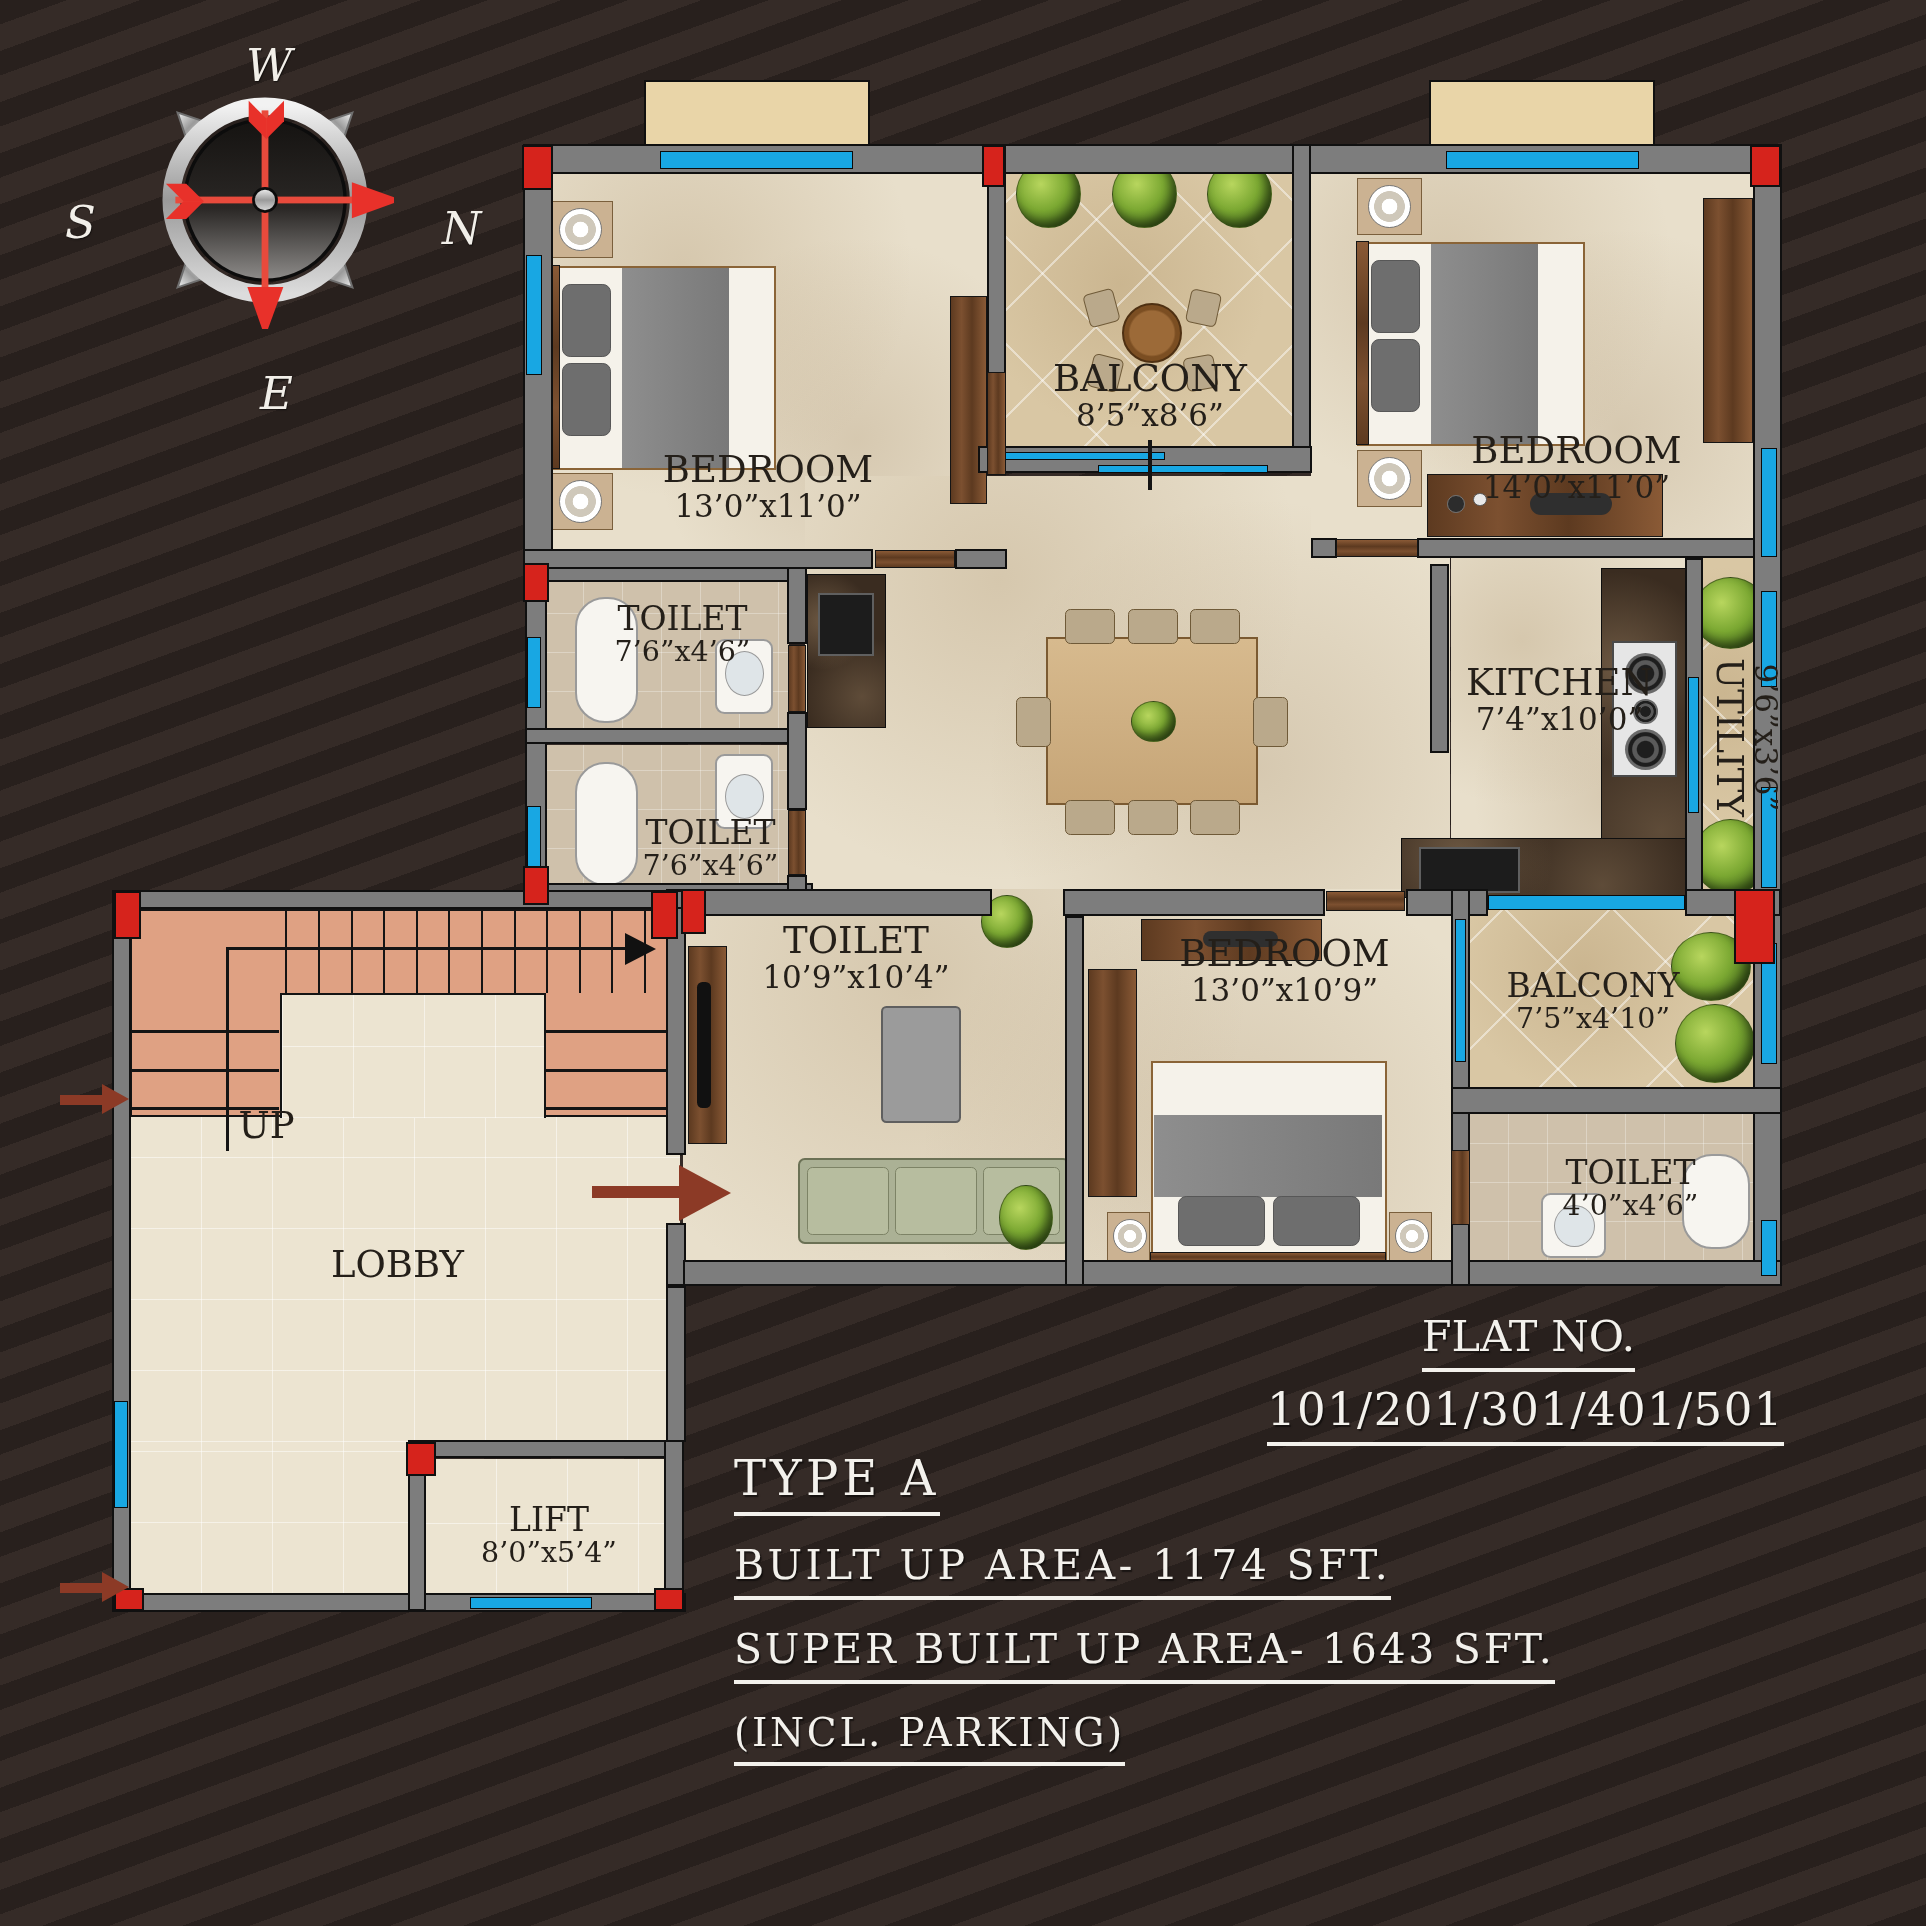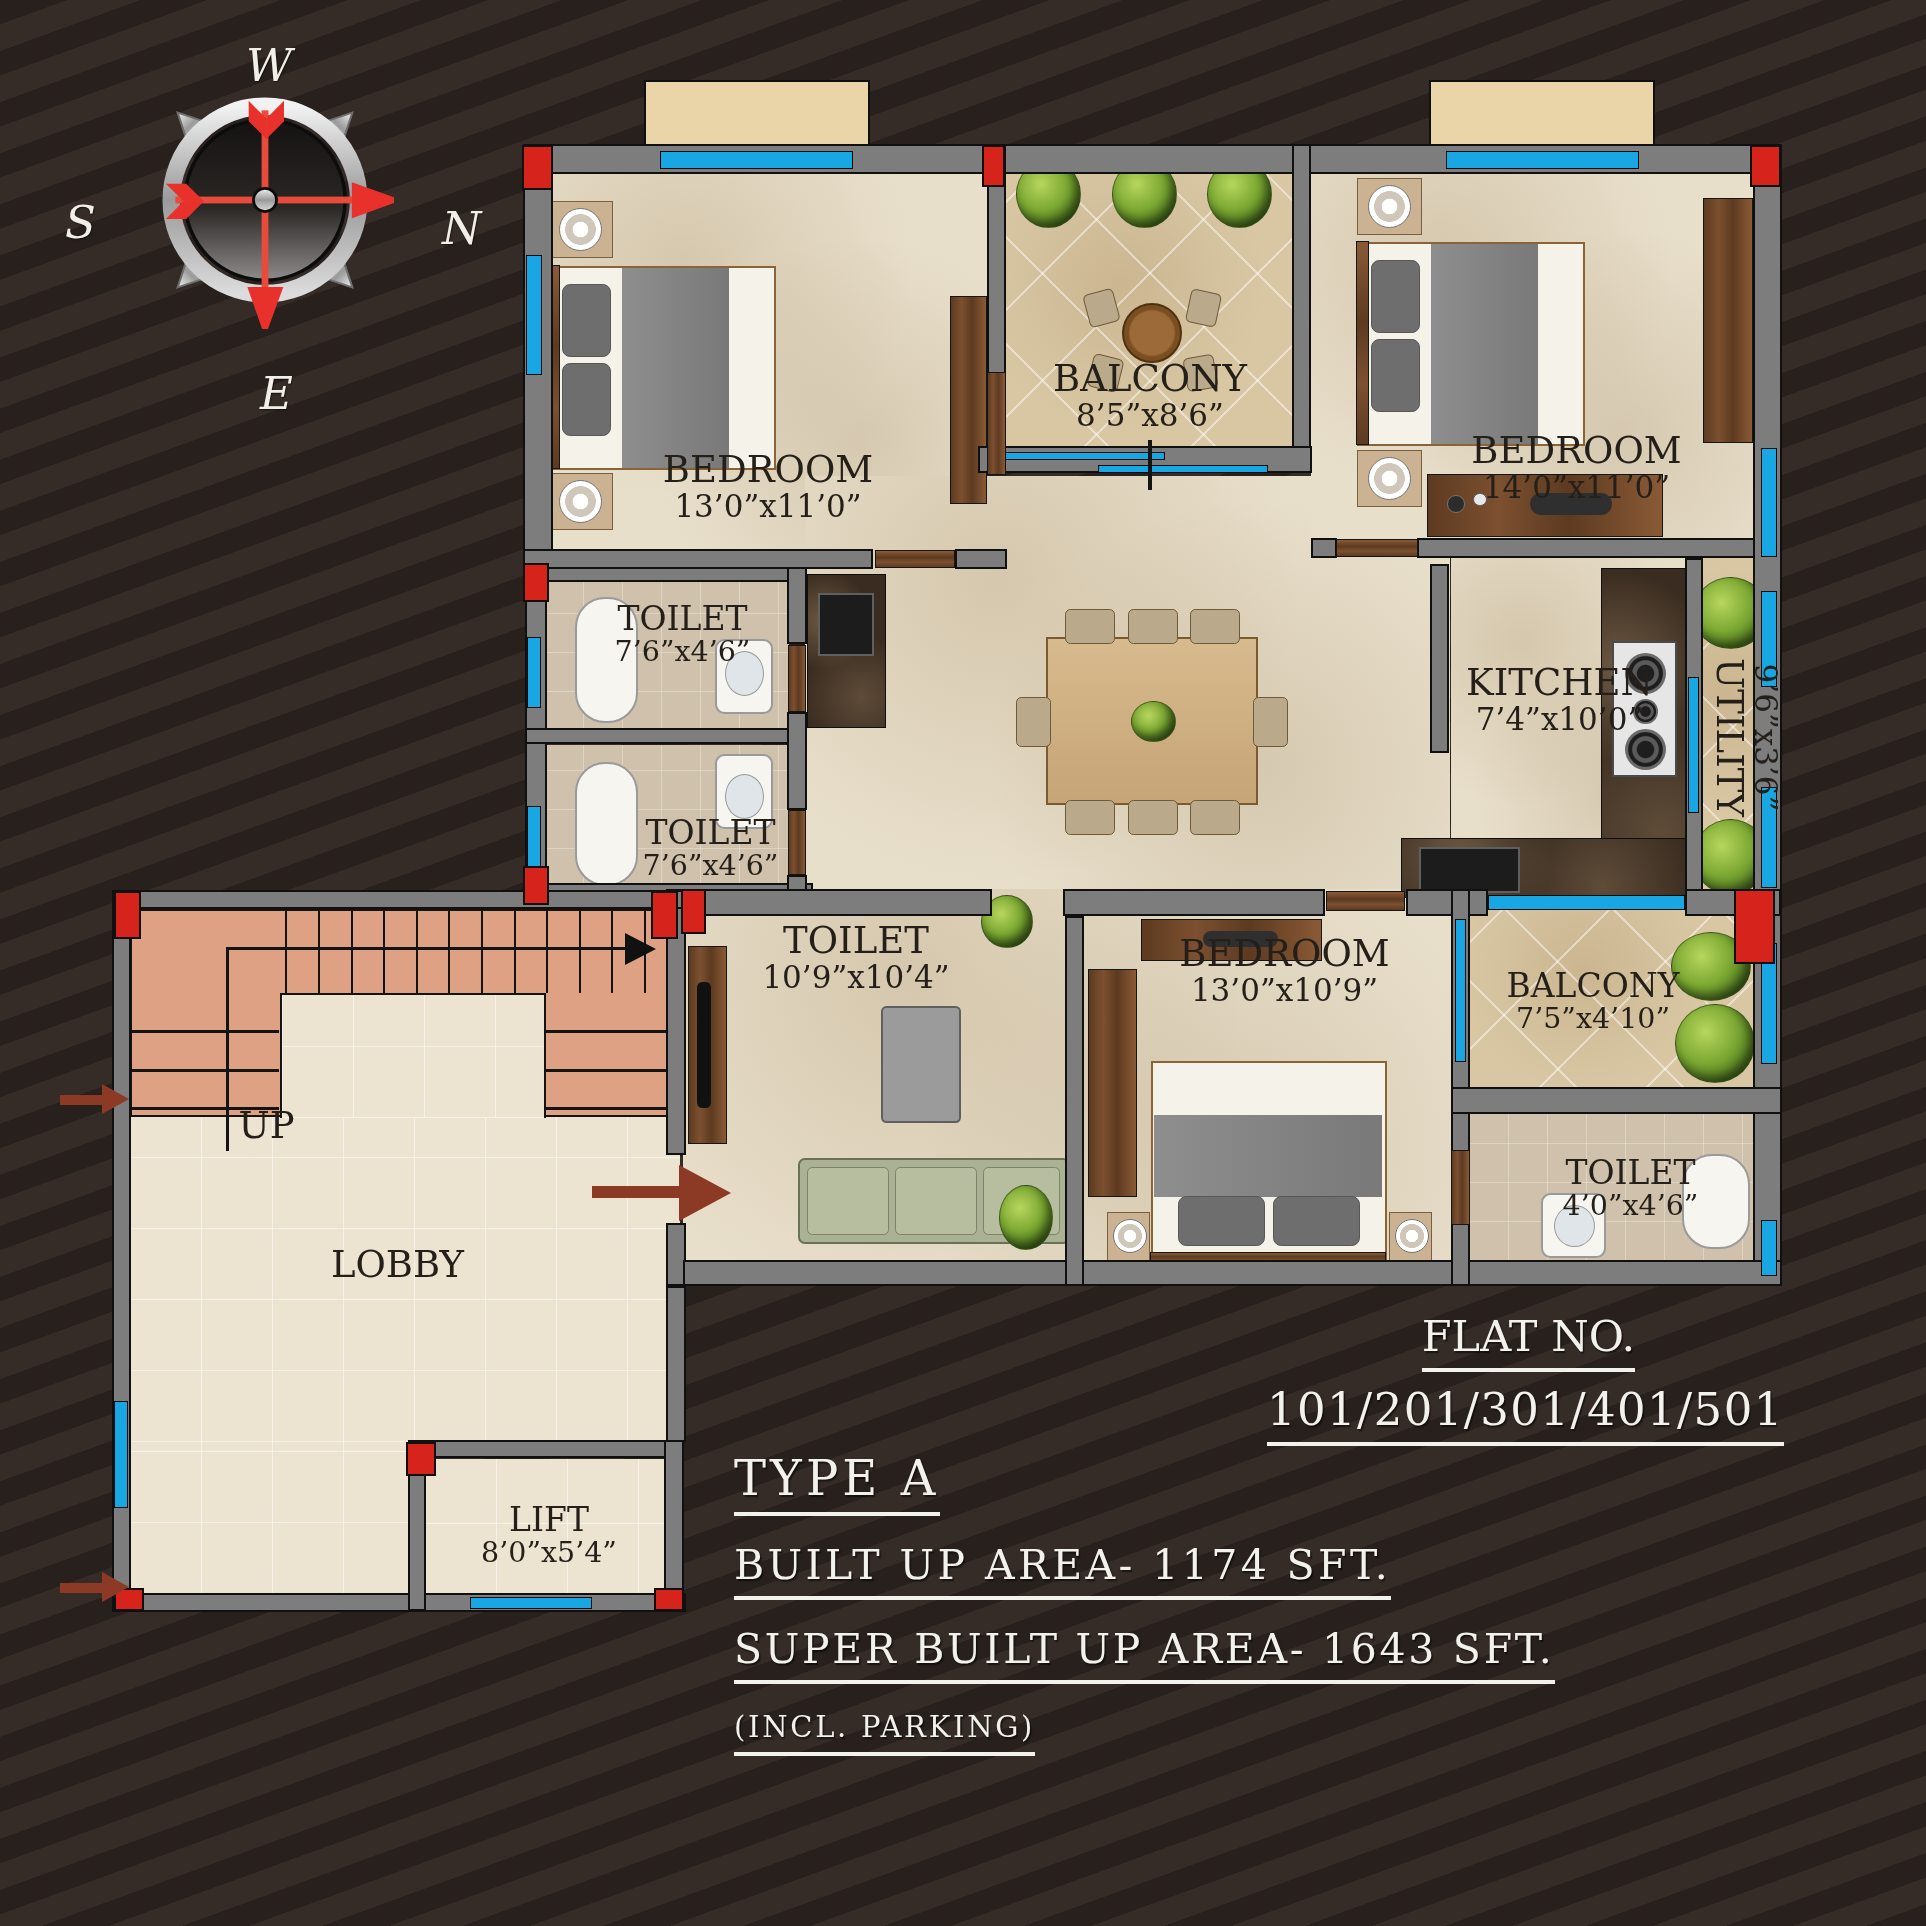--- a/index.html
+++ b/index.html
@@ -412,18 +412,18 @@
   </div>
   <div class="a wtext" style="left:734px;top:1454px;font-size:48px;letter-spacing:4.1px">
     <span class="uw">TYPE A</span>
   </div>
   <div class="a wtext" style="left:734px;top:1545px;font-size:41px;letter-spacing:3.4px">
     <span class="uw">BUILT UP AREA- 1174 SFT.</span>
   </div>
   <div class="a wtext" style="left:734px;top:1629px;font-size:41px;letter-spacing:2.7px">
     <span class="uw">SUPER BUILT UP AREA- 1643 SFT.</span>
   </div>
-  <div class="a wtext" style="left:734px;top:1713px;font-size:29px;letter-spacing:2.7px">
+  <div class="a wtext" style="left:734px;top:1713px;font-size:39px;letter-spacing:2.7px">
     <span class="uw">(INCL. PARKING)</span>
   </div>
 
 </div>
 
 
 </body></html>

